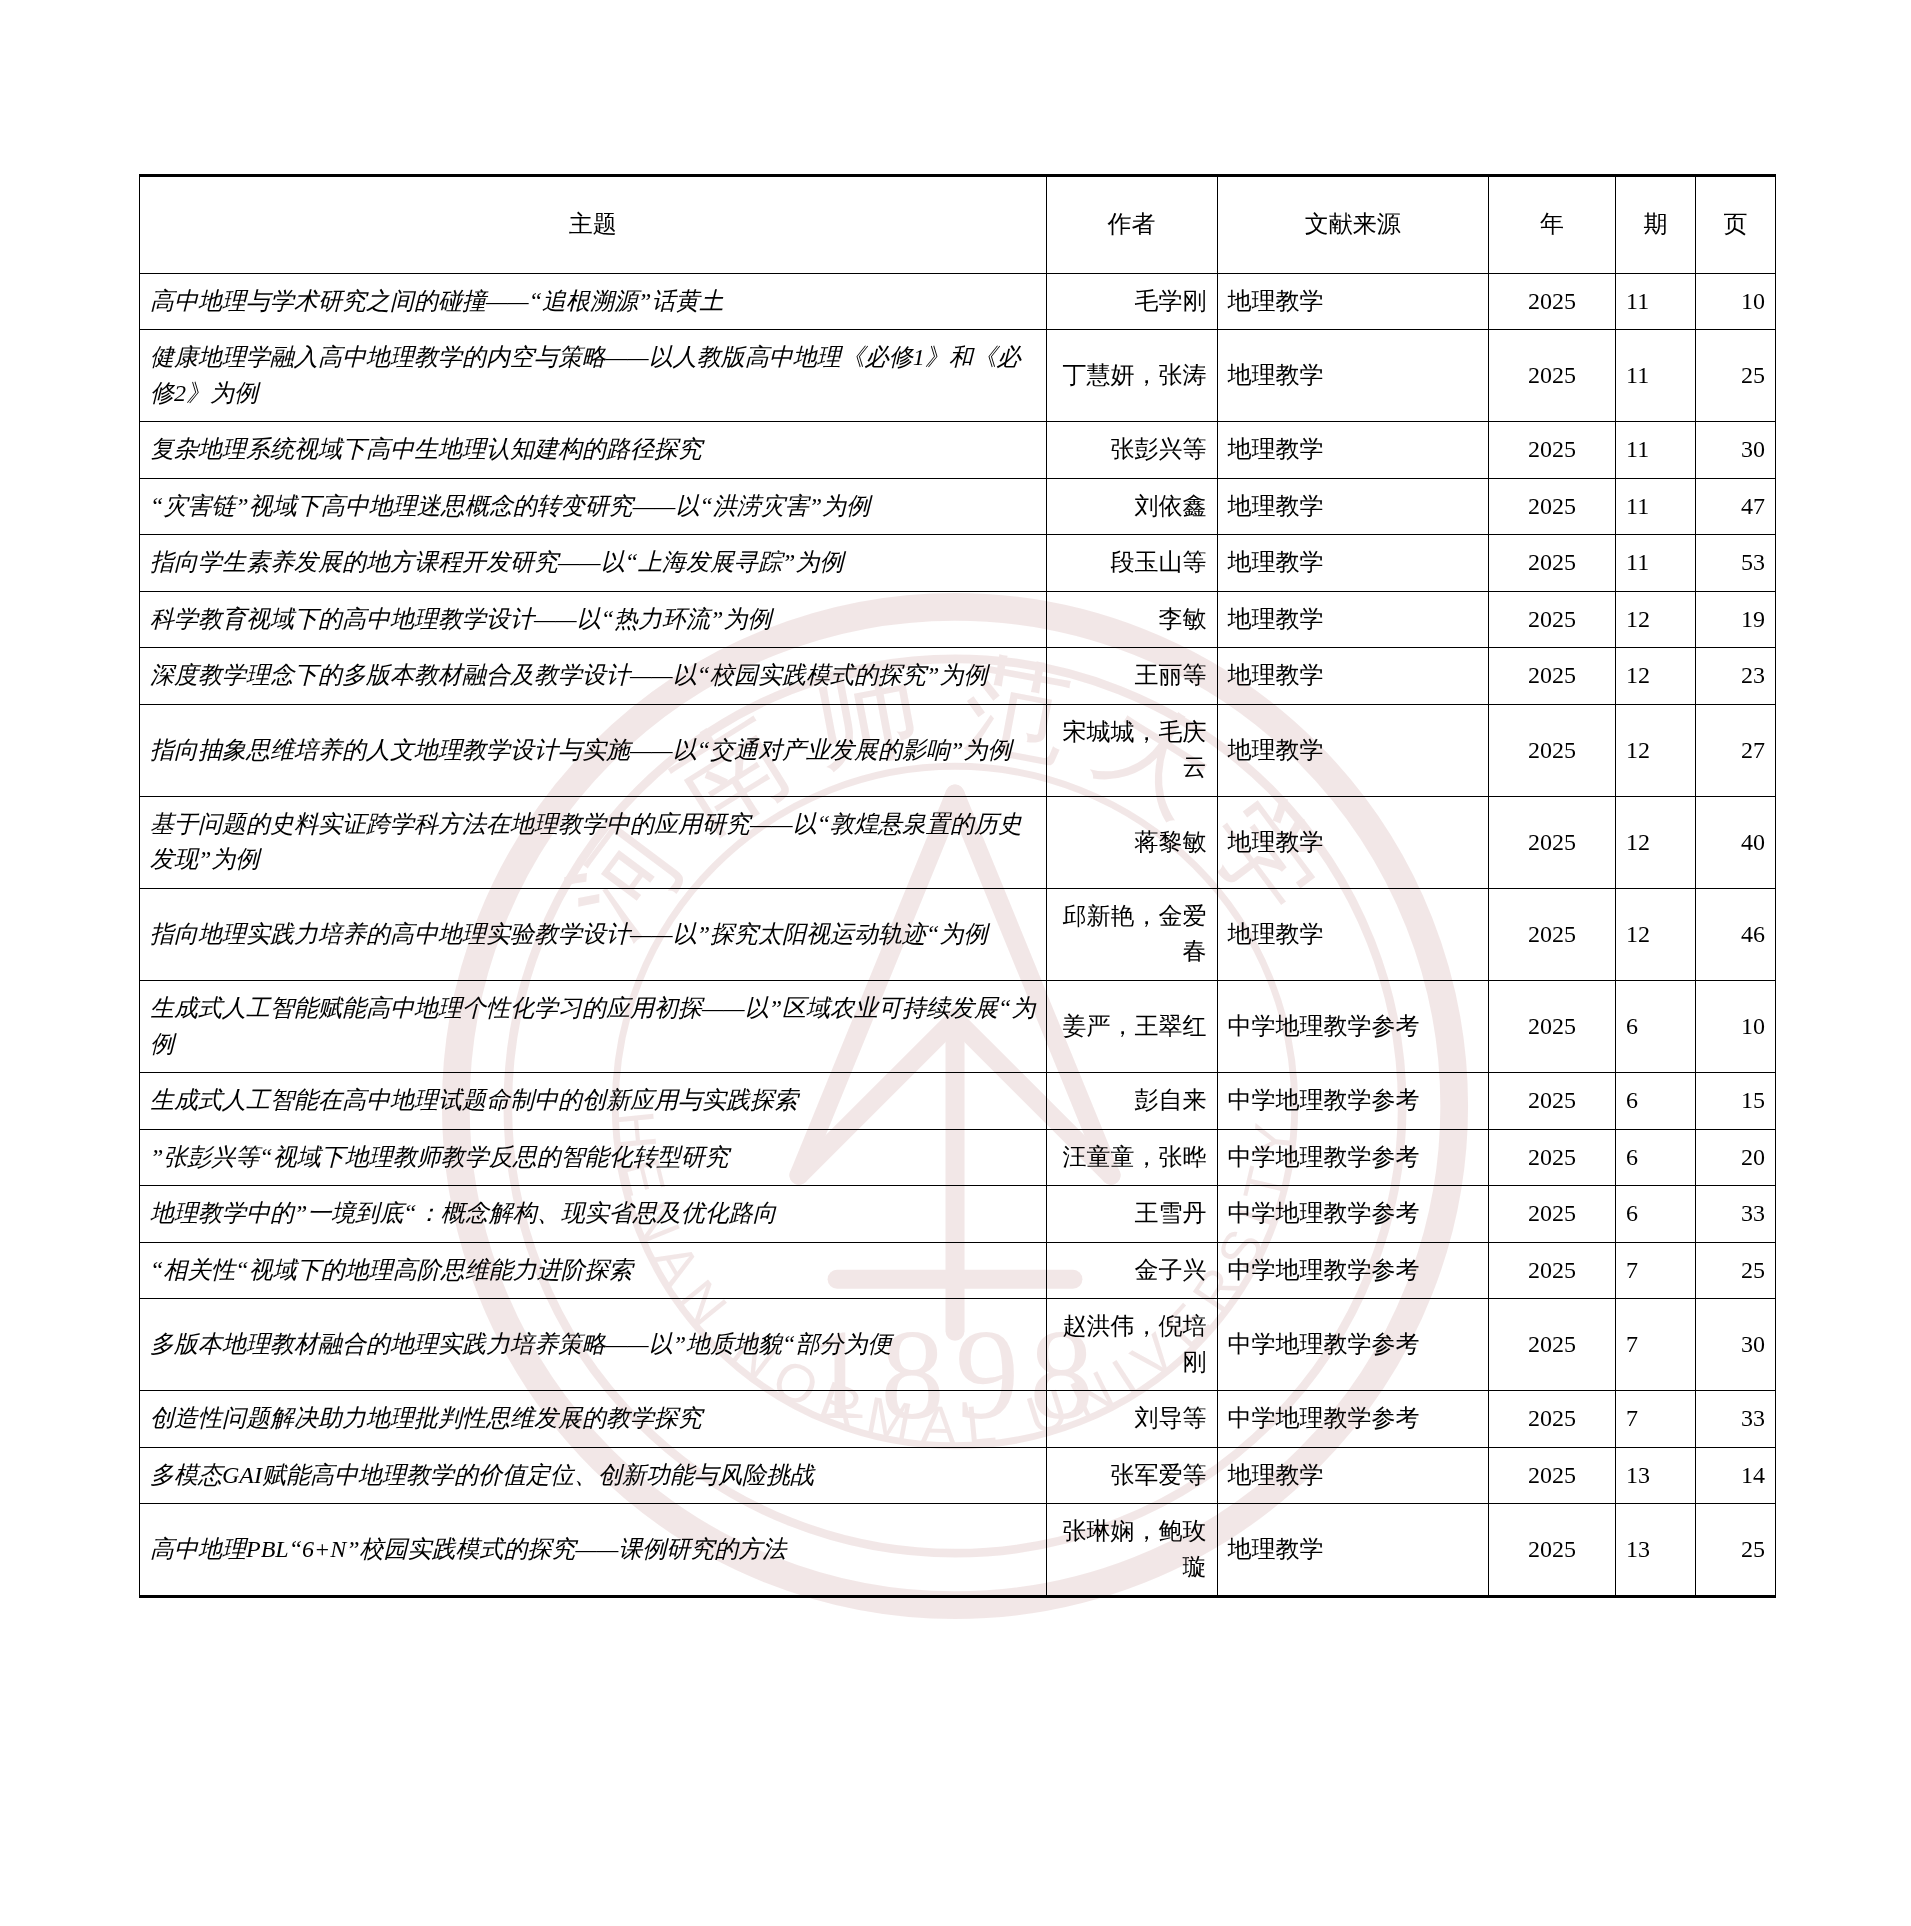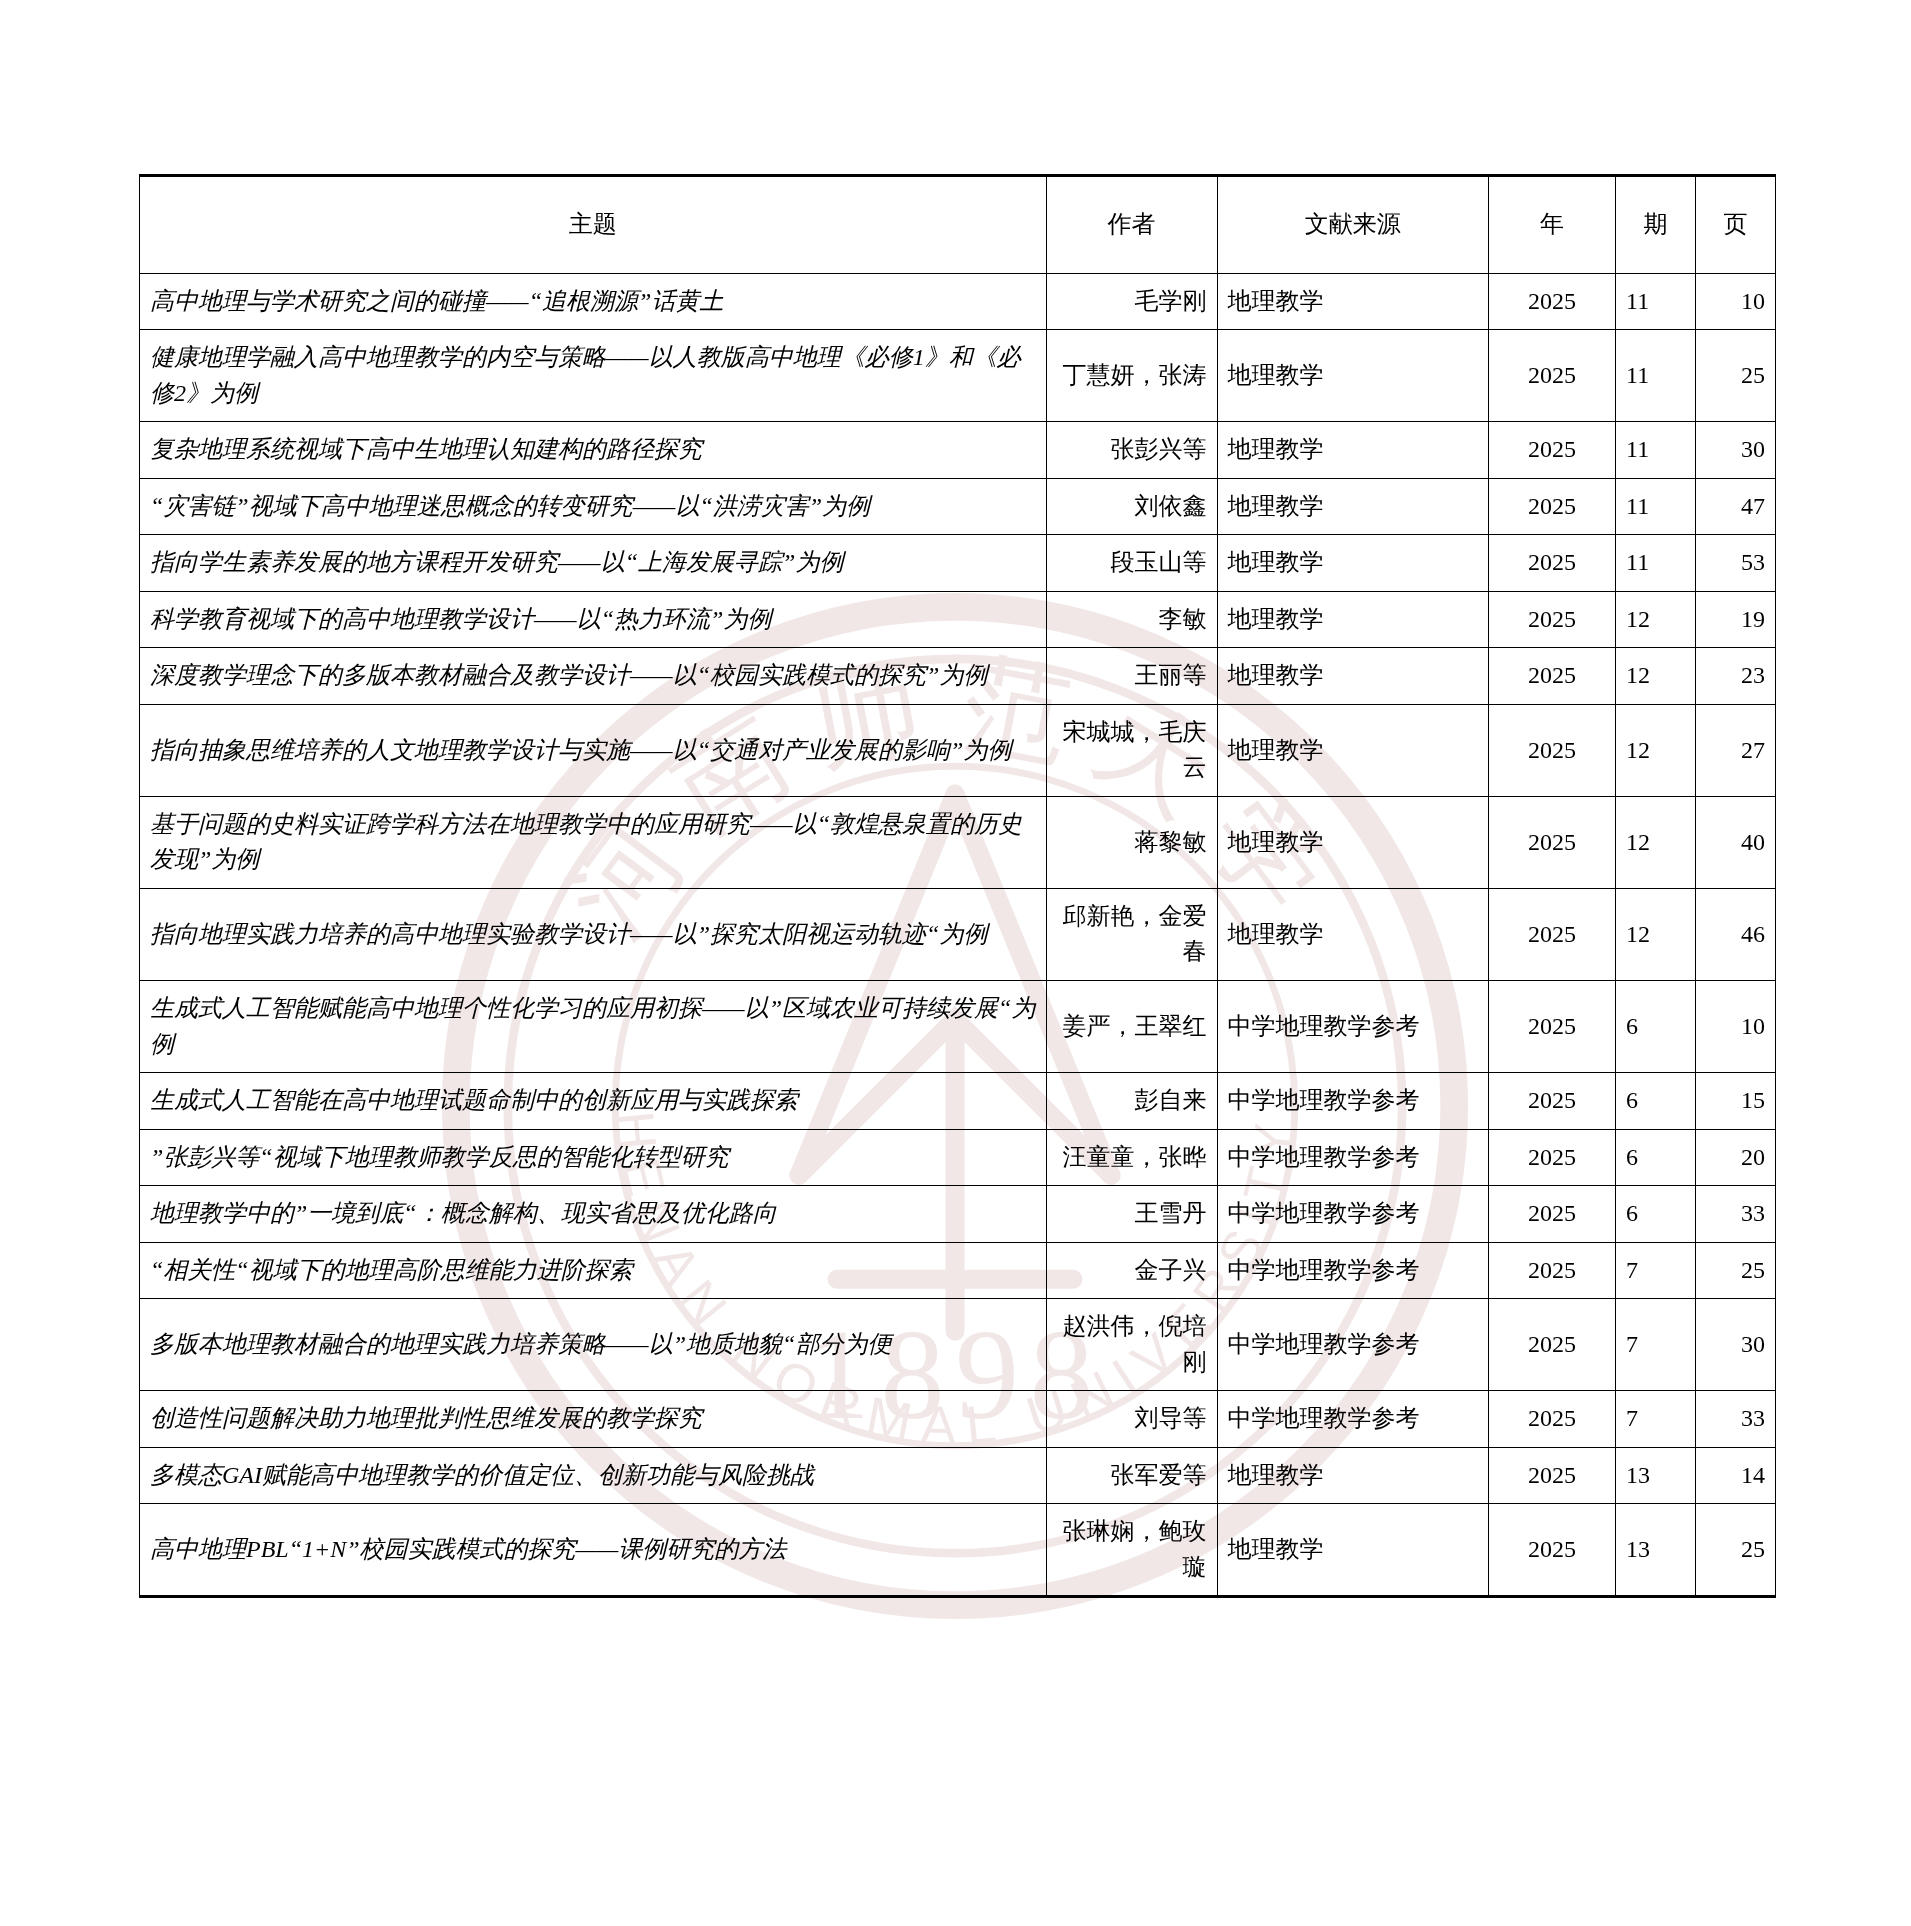--- a/index.html
+++ b/index.html
@@ -501,21 +501,21 @@
           </td>
           <td class="cell-issue">
             <span class="cell-text">13</span>
           </td>
           <td class="cell-page">
             <span class="cell-text">14</span>
           </td>
         </tr>
         <tr class="data-row">
           <td class="cell-topic">
-            <span class="cell-text">高中地理PBL“1+N”校园实践模式的探究——课例研究的方法</span>
+            <span class="cell-text">高中地理PBL“6+N”校园实践模式的探究——课例研究的方法</span>
           </td>
           <td class="cell-author">
             <span class="cell-text">张琳娴，鲍玫璇</span>
           </td>
           <td class="cell-source">
             <span class="cell-text">地理教学</span>
           </td>
           <td class="cell-year">
             <span class="cell-text">2025</span>
           </td>

